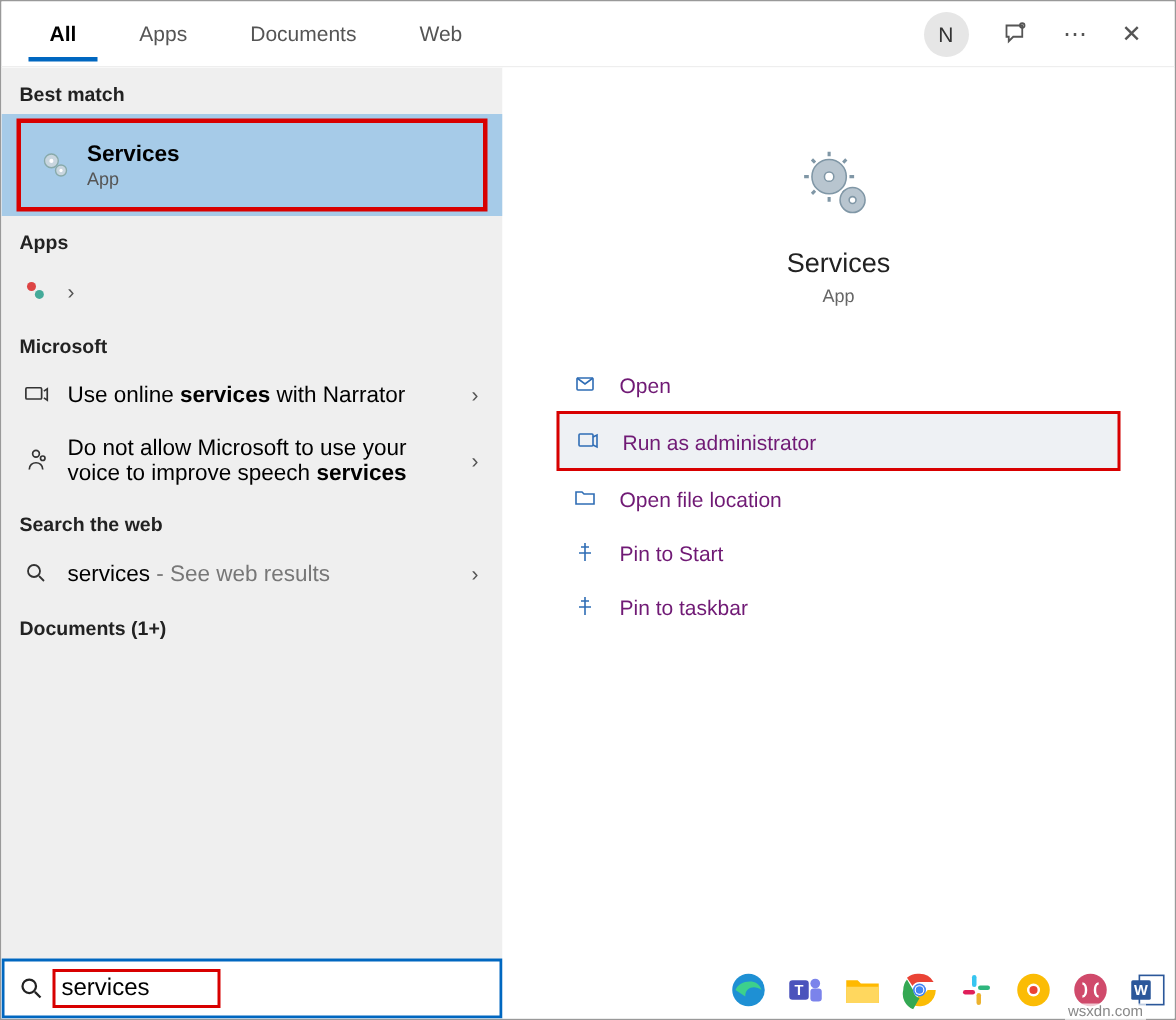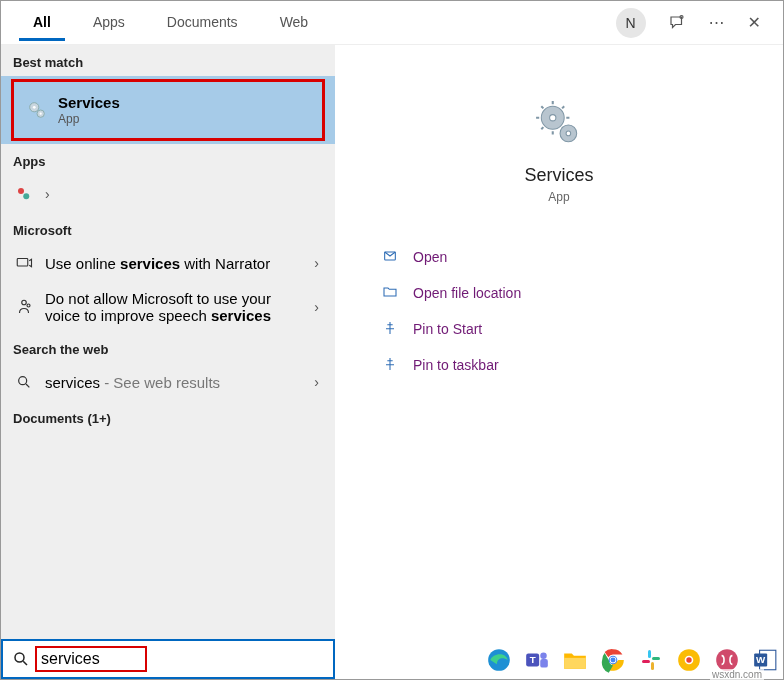--- a/index.html
+++ b/index.html
@@ -176,20 +176,29 @@
         <div class="actions">
           <div class="action">
             <div class="aico">
                 <svg viewBox="0 0 24 24" width="16" height="16" fill="none" stroke="currentColor" stroke-width="1.6">
                   <rect x="4" y="6" width="16" height="12" rx="1"></rect>
                   <path d="M4 6l8 6 8-6"></path>
                 </svg>
               </div>
             <span>Open</span>
           </div>
+          <div class="action hl">
+            <div class="aico">
+                <svg viewBox="0 0 24 24" width="16" height="16" fill="none" stroke="currentColor" stroke-width="1.6">
+                  <rect x="3" y="5" width="14" height="12" rx="1"></rect>
+                  <path d="M17 8l4-2v12l-4-2"></path>
+                </svg>
+              </div>
+            <span>Run as administrator</span>
+          </div>
           <div class="action">
             <div class="aico">
                 <svg viewBox="0 0 24 24" width="16" height="16" fill="none" stroke="currentColor" stroke-width="1.6">
                   <path d="M3 6h6l2 2h10v10H3z"></path>
                 </svg>
               </div>
             <span>Open file location</span>
           </div>
           <div class="action">
             <div class="aico">

